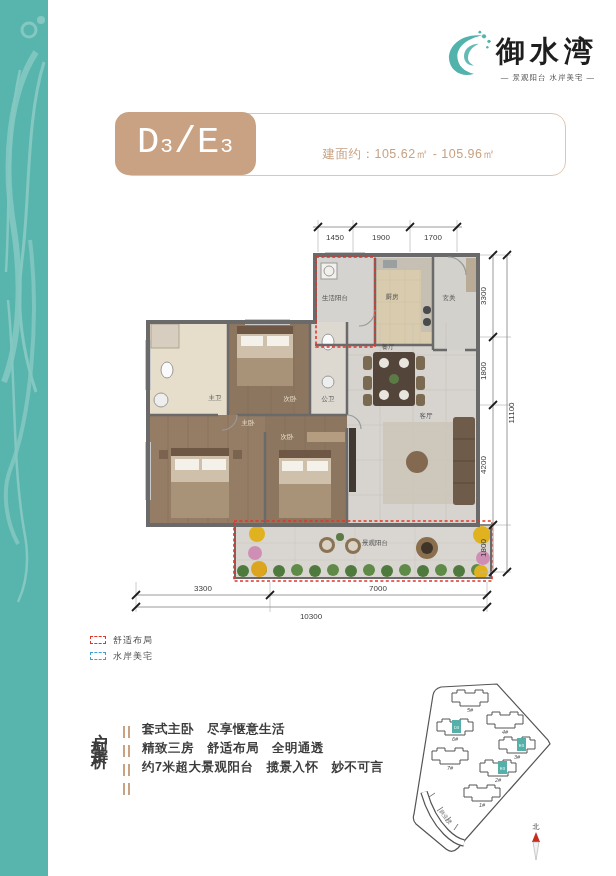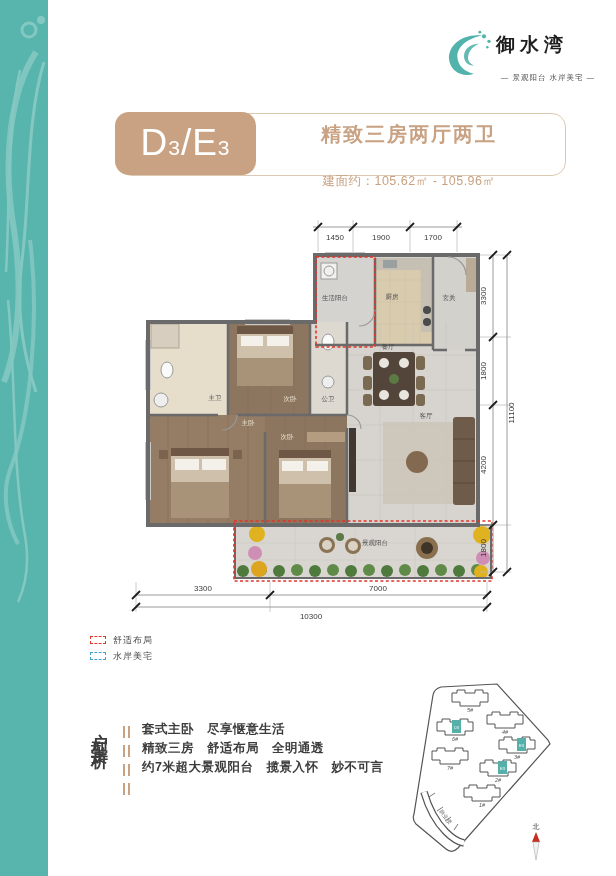--- a/index.html
+++ b/index.html
@@ -4,28 +4,28 @@
 <style>
   html,body{margin:0;padding:0;background:#e8e8e8;}
   .page{position:relative;width:616px;height:876px;background:#ffffff;overflow:hidden;
         font-family:"Liberation Sans", sans-serif;margin:0 auto;}
   
   .sidebar{position:absolute;left:0;top:0;width:48px;height:876px;background:#58b5ae;}
   
   .logo{position:absolute;left:444px;top:24px;width:160px;height:70px;}
   .logo-icon{position:absolute;left:0;top:2px;}
   .brand-name{position:absolute;left:52px;top:8px;font-family:"DejaVu Serif",serif;
-              font-size:19px;font-weight:700;letter-spacing:5px;color:#1e1e1e;white-space:nowrap;}
+              font-size:29px;font-weight:700;letter-spacing:5px;color:#1e1e1e;white-space:nowrap;}
   .brand-tagline{position:absolute;left:50px;top:49px;width:108px;text-align:center;
                  font-size:7.5px;color:#4a4a4a;letter-spacing:1px;white-space:nowrap;}
   
   .header-outline{position:absolute;left:118px;top:113px;width:446px;height:61px;
                   border:1px solid #dcc8b0;border-radius:14px;}
   .unit-badge{position:absolute;left:115px;top:112px;width:141px;height:63px;background:#c8a282;
-              border-radius:14px;color:#fff;text-align:center;line-height:61px;letter-spacing:1px;}
+              border-radius:14px;color:#fff;text-align:center;line-height:61px;letter-spacing:1px;font-family:Liberation Mono, monospace;}
   .unit-main{font-size:37px;}
   .unit-sub{font-size:21px;}
   .header-titles{position:absolute;left:256px;top:121px;width:306px;text-align:center;color:#c8a282;}
   .header-title{font-size:20px;font-weight:700;letter-spacing:2px;}
   .header-area{font-size:12.5px;margin-top:25px;letter-spacing:.5px;text-align:center;}
   
   .floorplan{position:absolute;left:85px;top:210px;}
   .dimline{stroke:#9a9a9a;stroke-width:1;}
   .extline{stroke:#bbbbbb;stroke-width:.75;}
   .slash{stroke:#1c1c1c;stroke-width:1.8;}
@@ -88,21 +88,20 @@
     </svg>
     <div class="brand-name">御水湾</div>
     <div class="brand-tagline">— 景观阳台 水岸美宅 —</div>
   </div>
 
   <div class="header-outline"></div>
   <div class="unit-badge">
     <span class="unit-main">D</span><span class="unit-sub">3</span><span class="unit-main">/</span><span class="unit-main">E</span><span class="unit-sub">3</span>
   </div>
   <div class="header-titles">
-    <div class="header-title">精致三房两厅两卫</div>
     <div class="header-area">建面约：105.62㎡ - 105.96㎡</div>
   </div>
 
   <svg class="floorplan" width="510" height="425" viewBox="0 0 510 425">
 
     <g>
       <path d="M230,45 H393 V315 H63 V112 H230 Z" fill="#d7d4cf"></path>
       <rect x="233" y="48" width="57" height="87" fill="#d5d3cf"></rect>
       <rect x="290" y="48" width="58" height="87" fill="#d9cbae"></rect>
       <rect x="348" y="48" width="45" height="92" fill="#d3d1cc"></rect>

